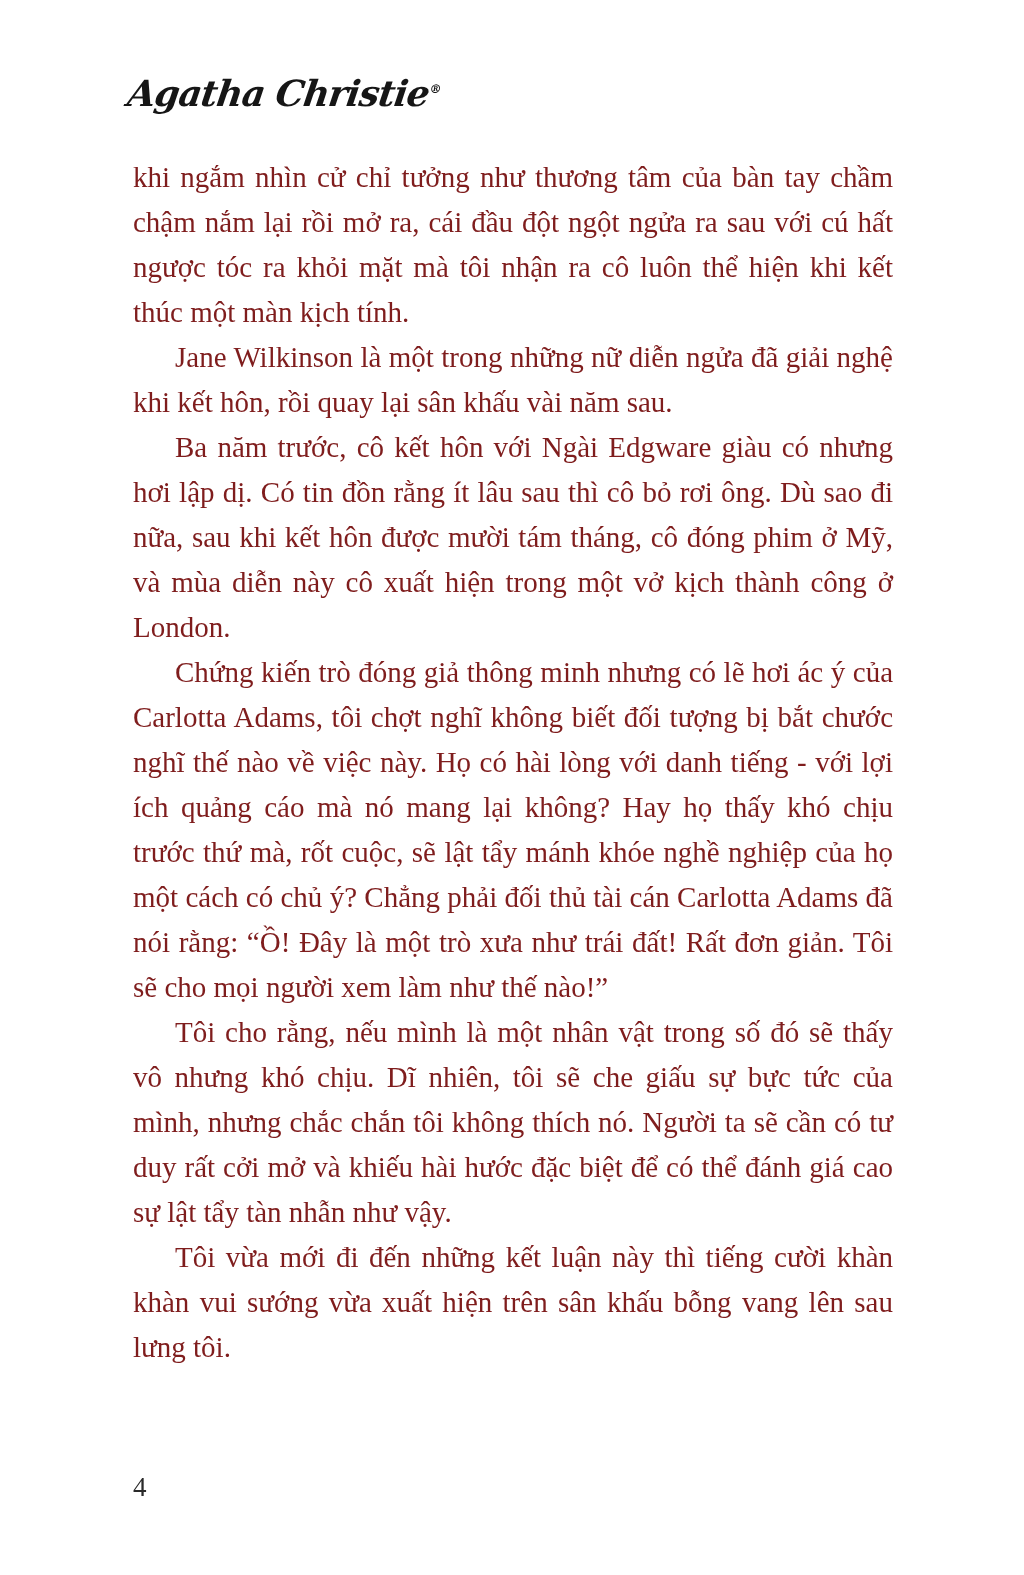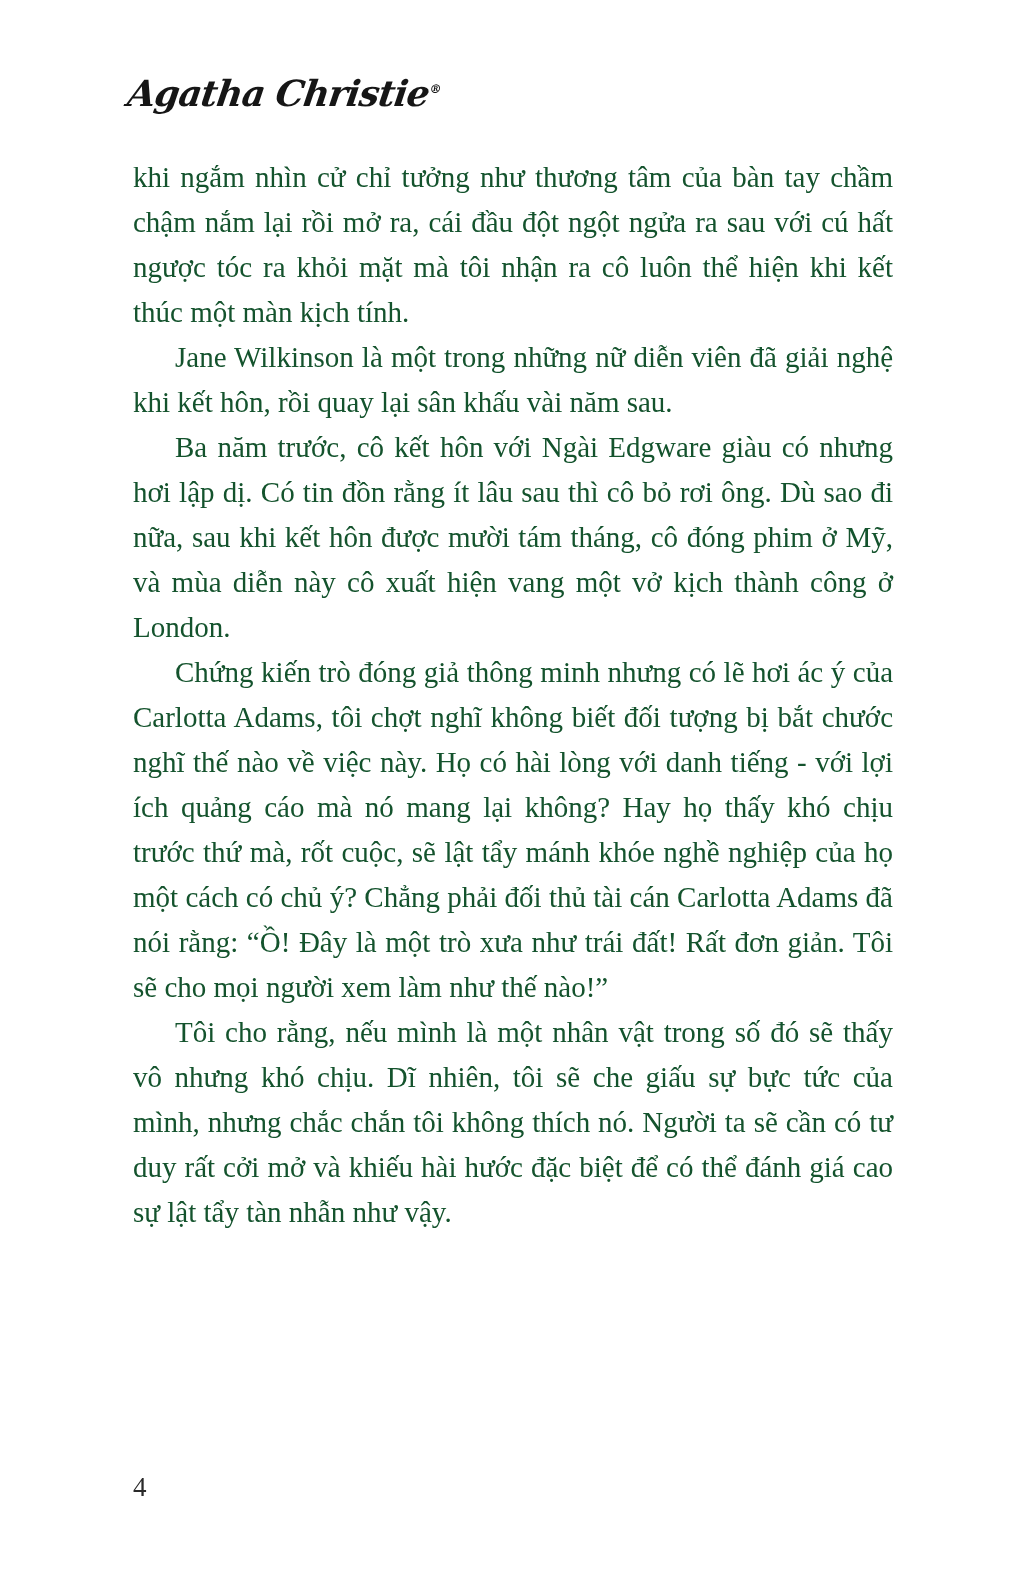--- a/index.html
+++ b/index.html
@@ -35,21 +35,21 @@
     font-style: normal;
     letter-spacing: 0;
   }
   .text-block {
     position: absolute;
     left: 133px;
     top: 155px;
     width: 760px;
     font-size: 29px;
     line-height: 45px;
-    color: #14532d;
+    color: #7f1d1d;
     text-align: justify;
   }
   .text-block p { text-indent: 42px; }
   .text-block p.no-indent { text-indent: 0; }
   .page-number {
     position: absolute;
     left: 133px;
     top: 1472px;
     font-size: 27px;
     color: #2a2a2a;
@@ -59,21 +59,22 @@
 <body>
 
 <div class="page">
 
   <div class="signature">
     <span>Agatha Christie</span><span class="tm">®</span>
   </div>
 
   <div class="text-block">
     <p class="no-indent">khi ngắm nhìn cử chỉ tưởng như thương tâm của bàn tay chầm chậm nắm lại rồi mở ra, cái đầu đột ngột ngửa ra sau với cú hất ngược tóc ra khỏi mặt mà tôi nhận ra cô luôn thể hiện khi kết thúc một màn kịch tính.</p>
-    <p>Jane Wilkinson là một trong những nữ diễn viên đã giải nghệ khi kết hôn, rồi quay lại sân khấu vài năm sau.</p>
-    <p>Ba năm trước, cô kết hôn với Ngài Edgware giàu có nhưng hơi lập dị. Có tin đồn rằng ít lâu sau thì cô bỏ rơi ông. Dù sao đi nữa, sau khi kết hôn được mười tám tháng, cô đóng phim ở Mỹ, và mùa diễn này cô xuất hiện vang một vở kịch thành công ở London.</p>
+    <p>Jane Wilkinson là một trong những nữ diễn ngửa đã giải nghệ khi kết hôn, rồi quay lại sân khấu vài năm sau.</p>
+    <p>Ba năm trước, cô kết hôn với Ngài Edgware giàu có nhưng hơi lập dị. Có tin đồn rằng ít lâu sau thì cô bỏ rơi ông. Dù sao đi nữa, sau khi kết hôn được mười tám tháng, cô đóng phim ở Mỹ, và mùa diễn này cô xuất hiện trong một vở kịch thành công ở London.</p>
     <p>Chứng kiến trò đóng giả thông minh nhưng có lẽ hơi ác ý của Carlotta Adams, tôi chợt nghĩ không biết đối tượng bị bắt chước nghĩ thế nào về việc này. Họ có hài lòng với danh tiếng - với lợi ích quảng cáo mà nó mang lại không? Hay họ thấy khó chịu trước thứ mà, rốt cuộc, sẽ lật tẩy mánh khóe nghề nghiệp của họ một cách có chủ ý? Chẳng phải đối thủ tài cán Carlotta Adams đã nói rằng: “Ồ! Đây là một trò xưa như trái đất! Rất đơn giản. Tôi sẽ cho mọi người xem làm như thế nào!”</p>
     <p>Tôi cho rằng, nếu mình là một nhân vật trong số đó sẽ thấy vô nhưng khó chịu. Dĩ nhiên, tôi sẽ che giấu sự bực tức của mình, nhưng chắc chắn tôi không thích nó. Người ta sẽ cần có tư duy rất cởi mở và khiếu hài hước đặc biệt để có thể đánh giá cao sự lật tẩy tàn nhẫn như vậy.</p>
+    <p>Tôi vừa mới đi đến những kết luận này thì tiếng cười khàn khàn vui sướng vừa xuất hiện trên sân khấu bỗng vang lên sau lưng tôi.</p>
   </div>
 
   <div class="page-number">4</div>
 
 </div>
 
 </body></html>

